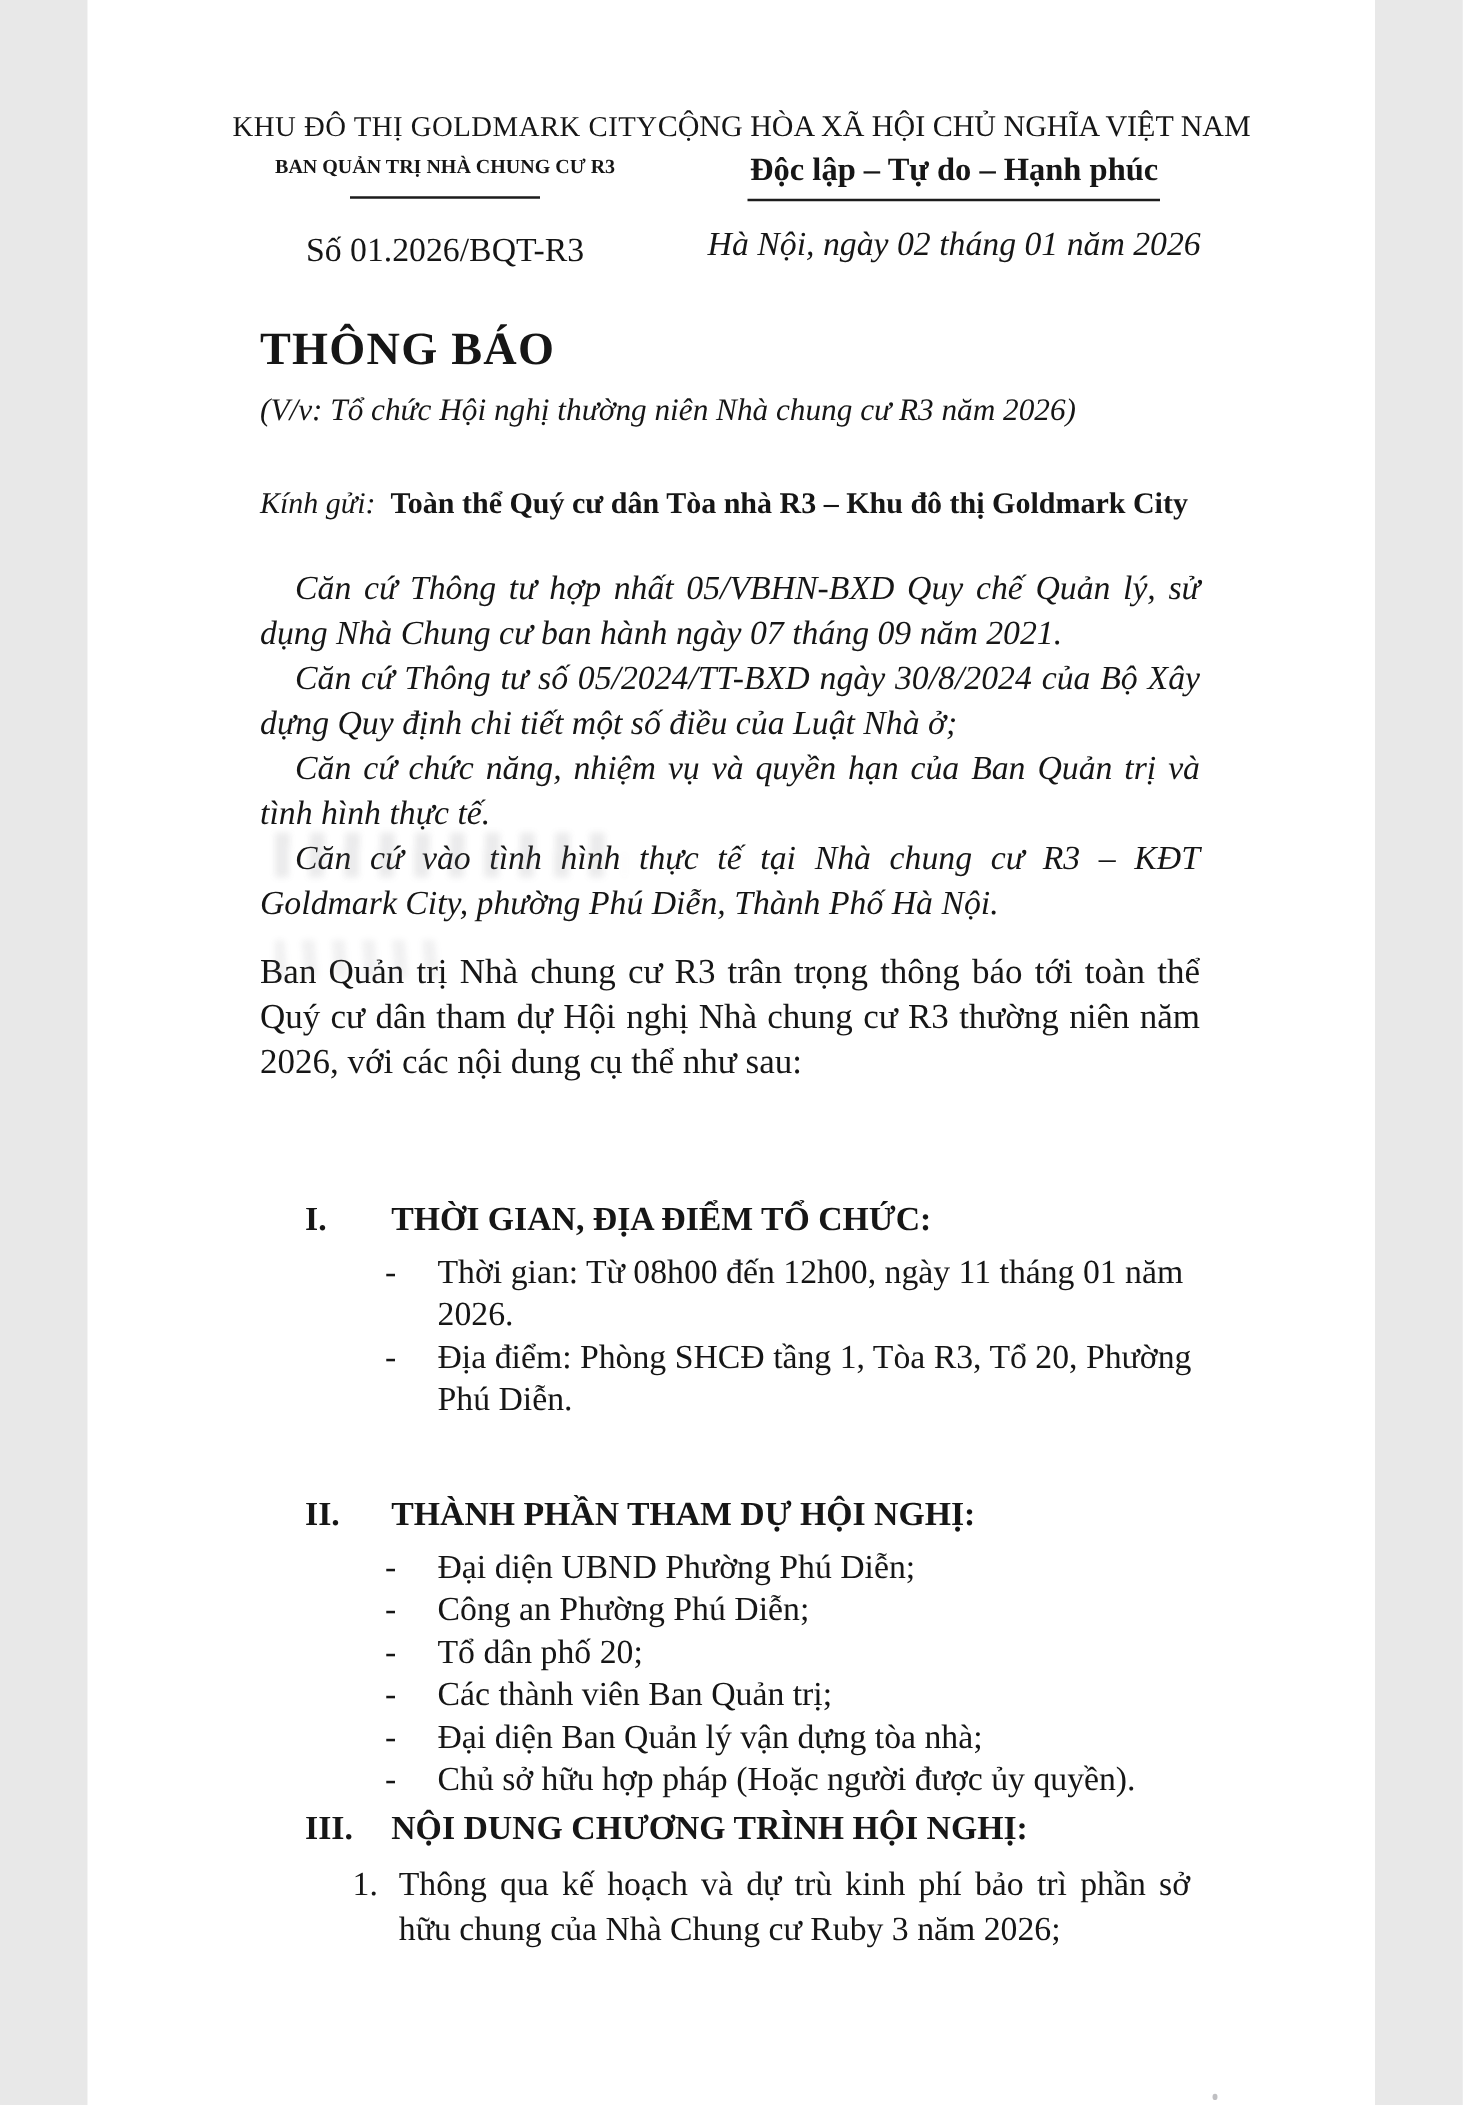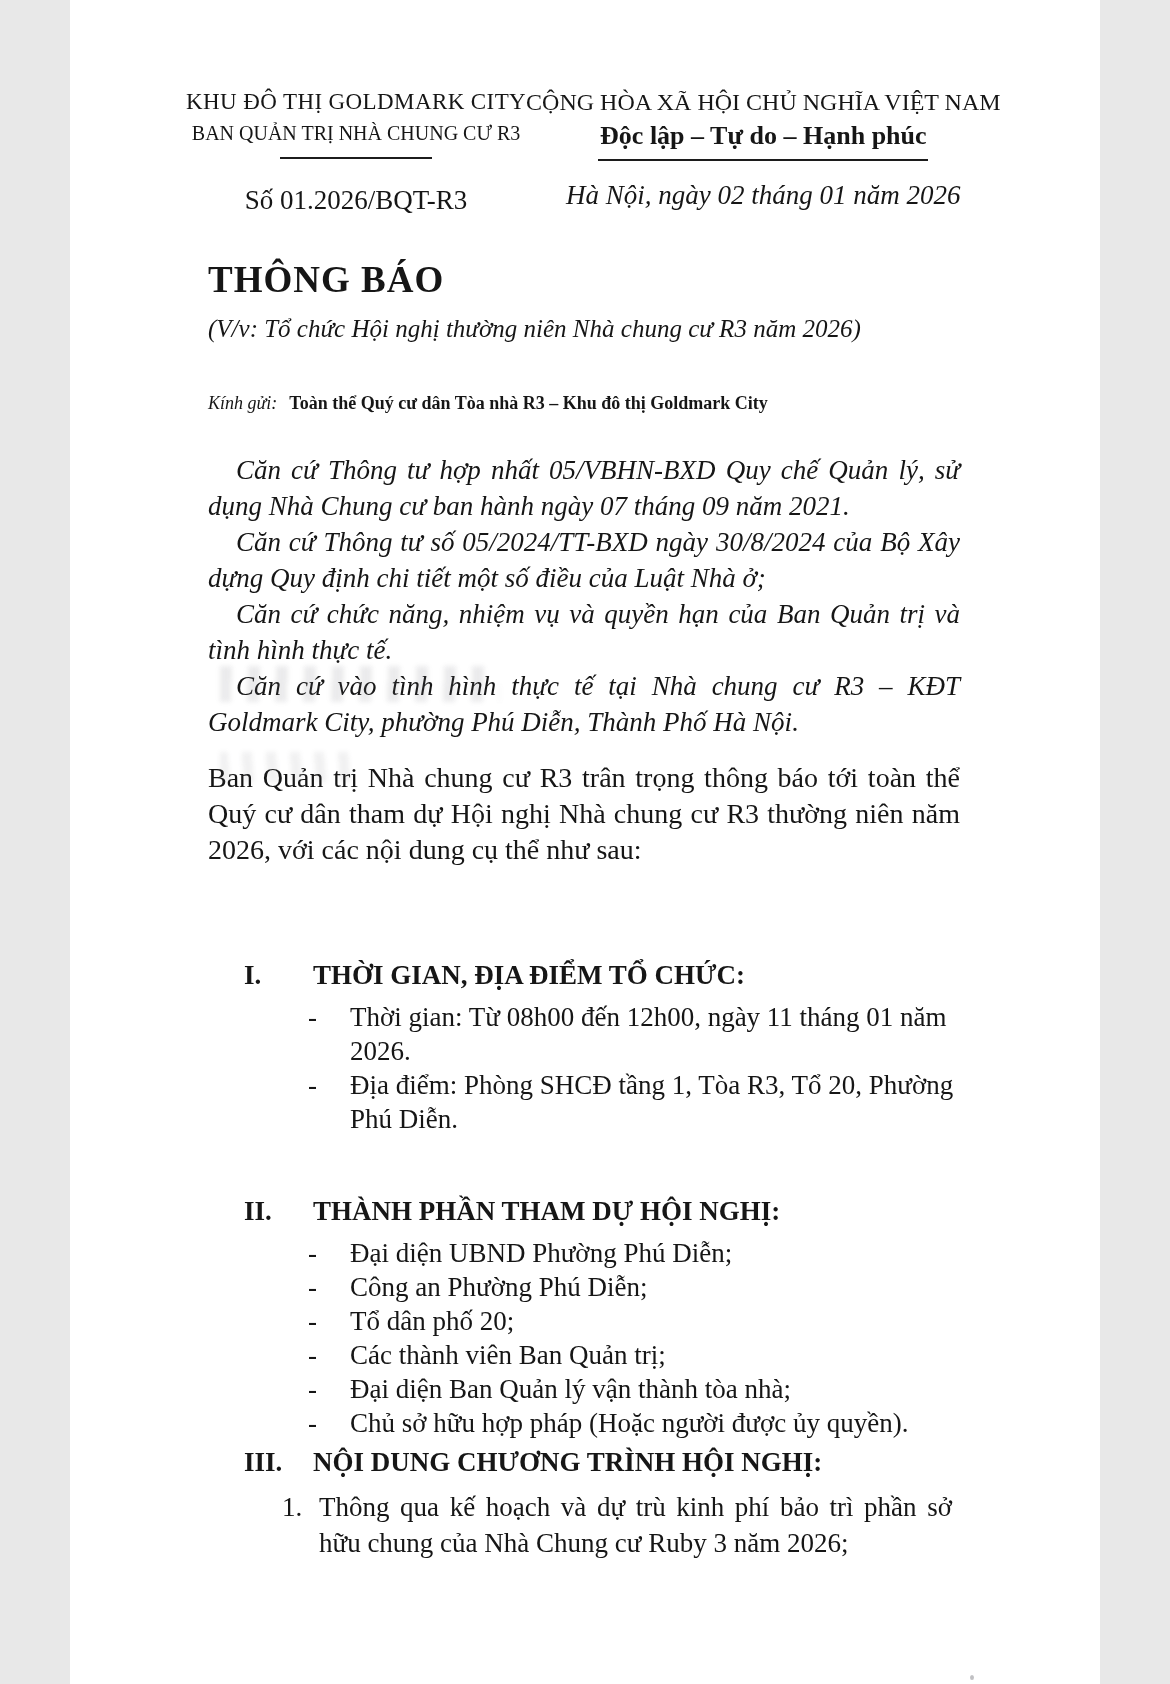--- a/index.html
+++ b/index.html
@@ -7,36 +7,36 @@
     position:relative; width:1030px; height:1684px; margin:0 auto;
     background:#ffffff; color:#161616; overflow:hidden;
     font-family:"Liberation Serif","DejaVu Serif",serif;
   }
   .content { padding:86px 140px 0 138px; }
 
   
   .header { display:flex; justify-content:space-between; align-items:flex-start; margin-left:-22px; }
   .h-left { width:392px; text-align:center; }
   .h-left .l1 { font-size:23px; line-height:31px; letter-spacing:.4px; white-space:nowrap; }
-  .h-left .l2 { font-size:20px; font-weight:normal; line-height:33px; white-space:nowrap; }
+  .h-left .l2 { font-size:16px; font-weight:bold; line-height:33px; white-space:nowrap; }
   .h-left .rule { width:152px; border-top:2.5px solid #1c1c1c; margin:7px auto 0; }
   .h-left .docnum { margin-top:26px; font-size:27px; }
   .h-right { width:478px; text-align:center; }
   .h-right .l1 { font-size:24px; font-weight:normal; line-height:32px; white-space:nowrap; }
   .h-right .l2 { font-size:26px; font-weight:bold; line-height:36px; white-space:nowrap; }
   .h-right .rule { width:330px; border-top:2.5px solid #1c1c1c; margin:5px auto 0; }
   .h-right .dateline { margin-top:19px; font-size:27px; font-style:italic; white-space:nowrap; }
 
   
   .title { margin-top:40px; text-align:left; }
   .title .main { font-size:37px; font-weight:bold; letter-spacing:1px; line-height:48px; }
   .title .sub { margin-top:6px; font-size:25px; font-style:italic; line-height:38px; }
 
   
-  .salutation { margin-top:36px; font-size:18px; line-height:38px; }
+  .salutation { margin-top:36px; font-size:24px; line-height:38px; }
   .sal-label { font-style:italic; }
   .sal-recipient { font-weight:bold; margin-left:12px; }
 
   
   .legal { margin-top:30px; }
   .legal p { margin:0; font-style:italic; font-size:27px; line-height:36px; text-align:justify; text-indent:28px; }
 
   
   .intro { margin-top:20px; font-size:28px; line-height:36px; text-align:justify; }
 
@@ -143,21 +143,21 @@
         <div class="item">
           <span class="dash">-</span>
           <span>Tổ dân phố 20;</span>
         </div>
         <div class="item">
           <span class="dash">-</span>
           <span>Các thành viên Ban Quản trị;</span>
         </div>
         <div class="item">
           <span class="dash">-</span>
-          <span>Đại diện Ban Quản lý vận thành tòa nhà;</span>
+          <span>Đại diện Ban Quản lý vận dựng tòa nhà;</span>
         </div>
         <div class="item">
           <span class="dash">-</span>
           <span>Chủ sở hữu hợp pháp (Hoặc người được ủy quyền).</span>
         </div>
       </div>
     </div>
 
     <div class="section-3">
       <div class="sec-head">

